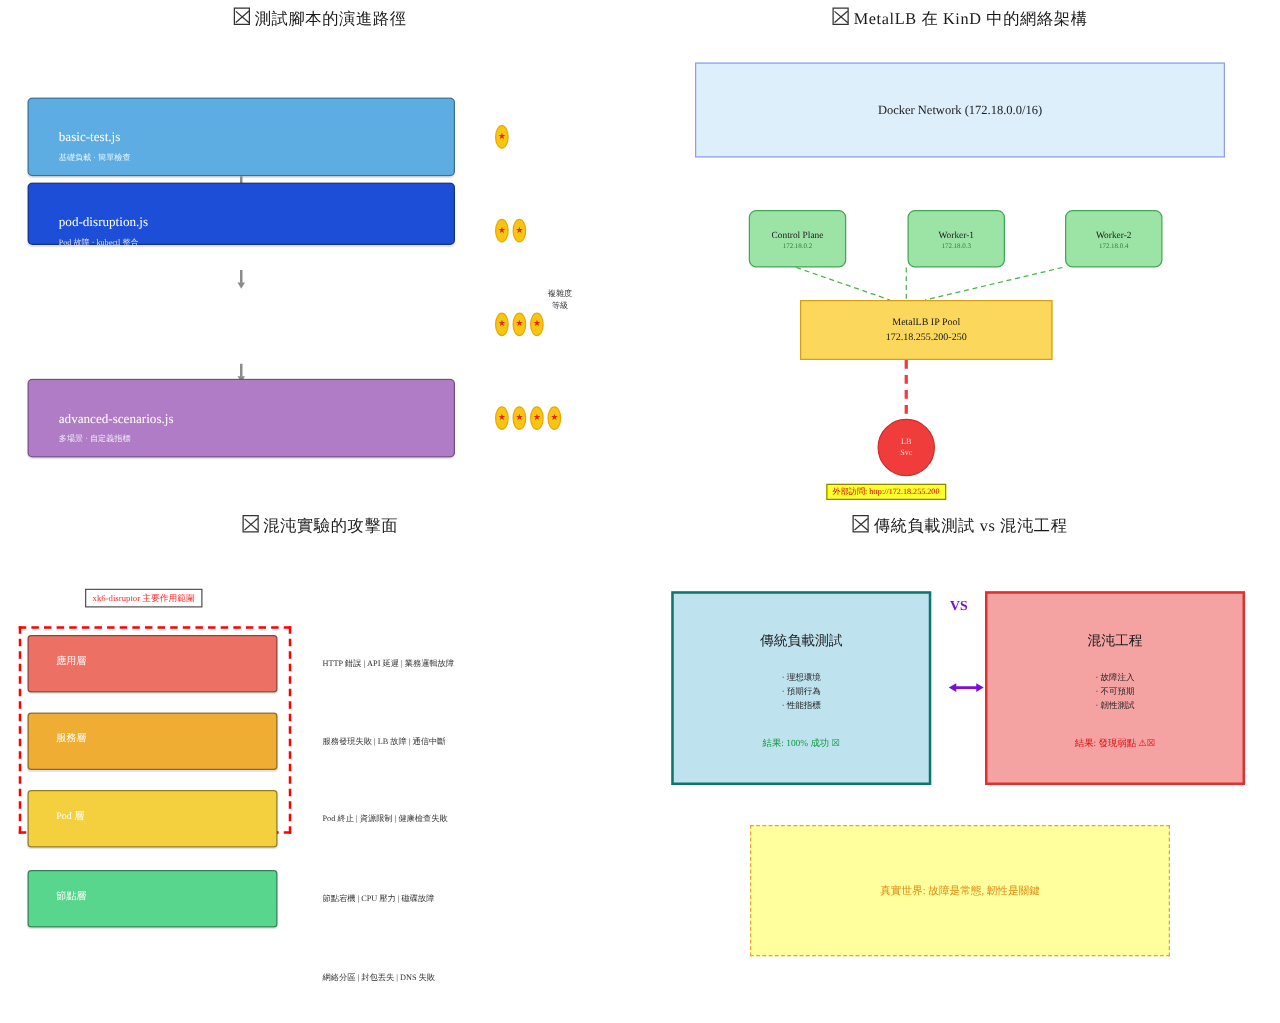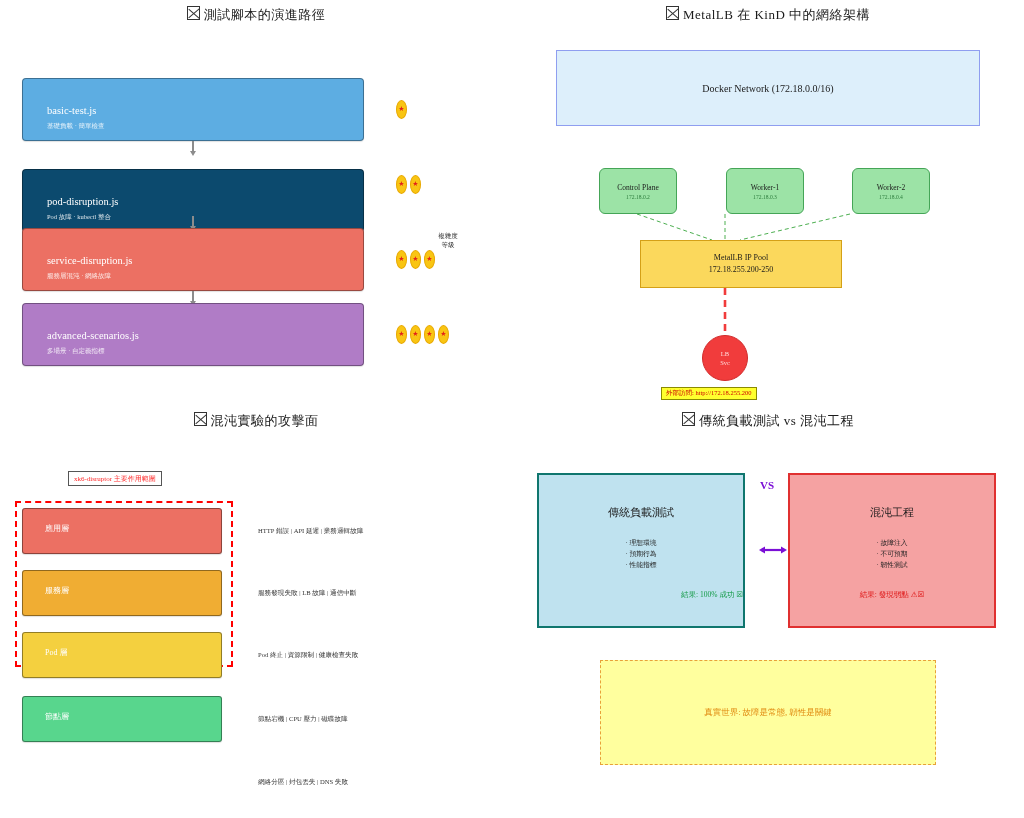--- a/index.html
+++ b/index.html
@@ -71,21 +71,21 @@
   .cmp{position:absolute;top:68px;width:208px;height:155px;box-sizing:border-box;}
   .cmp.left{left:25px;background:#bfe2ef;border:2px solid #0f766e;}
   .cmp.right{left:276px;background:#f5a2a2;border:2px solid #e03030;}
   .cmp h4{margin:0;position:absolute;top:30px;left:0;width:100%;text-align:center;
         font-size:11px;font-weight:normal;color:#1a1a1a;}
   .cmp ul{list-style:none;margin:0;padding:0;position:absolute;top:62px;left:0;
         width:100%;text-align:center;}
   .cmp ul li{font-size:6.8px;color:#222;line-height:1.65;}
   .cmp ul li::before{content:"· ";}
   .cmp .res{position:absolute;bottom:26px;left:0;width:100%;text-align:center;font-size:7.5px;}
-  .cmp.left .res{color:#119944;text-align:right;}
+  .cmp.left .res{color:#119944;}
   .cmp.right .res{color:#dd1111;}
   .vs{position:absolute;left:248px;top:74px;font-size:11px;color:#7b0fd6;font-weight:bold;}
   .arrow2{position:absolute;left:247px;top:140px;width:28px;height:10px;}
   .banner{position:absolute;left:88px;top:255px;width:336px;height:105px;
         background:#ffff9e;border:1.6px dashed #e8a13a;box-sizing:border-box;
         display:flex;align-items:center;justify-content:center;
         font-size:8.5px;color:#e08a10;}
 </style>
 </head>
 <body>
@@ -94,30 +94,26 @@
   <div class="q-title" style="top:6px">
     <span class="tofu"></span><span>測試腳本的演進路徑</span>
   </div>
 
   <div class="step" style="top:78px;height:63px;background:#5dade2">
     <div class="nm" style="top:26px">basic-test.js</div>
     <div class="sub" style="top:43px">基礎負載 · 簡單檢查</div>
   </div>
   <div class="conn" style="top:141px;height:11px"></div>
 
-  <div class="step" style="top:169px;height:63px;background:#0c4a6e">
+  <div class="step" style="top:146px;height:50px;background:#1d4ed8">
     <div class="nm" style="top:26px">pod-disruption.js</div>
     <div class="sub" style="top:43px">Pod 故障 · kubectl 整合</div>
   </div>
   <div class="conn" style="top:216px;height:11px"></div>
 
-  <div class="step" style="top:228px;height:63px;background:#ec7063">
-    <div class="nm" style="top:26px">service-disruption.js</div>
-    <div class="sub" style="top:43px">服務層混沌 · 網絡故障</div>
-  </div>
   <div class="conn" style="top:291px;height:11px"></div>
 
   <div class="step" style="top:303px;height:63px;background:#b07cc6">
     <div class="nm" style="top:26px">advanced-scenarios.js</div>
     <div class="sub" style="top:43px">多場景 · 自定義指標</div>
   </div>
 
   <div class="starrow" style="left:396px;top:100px">
     <div class="star">★</div>
   </div>

